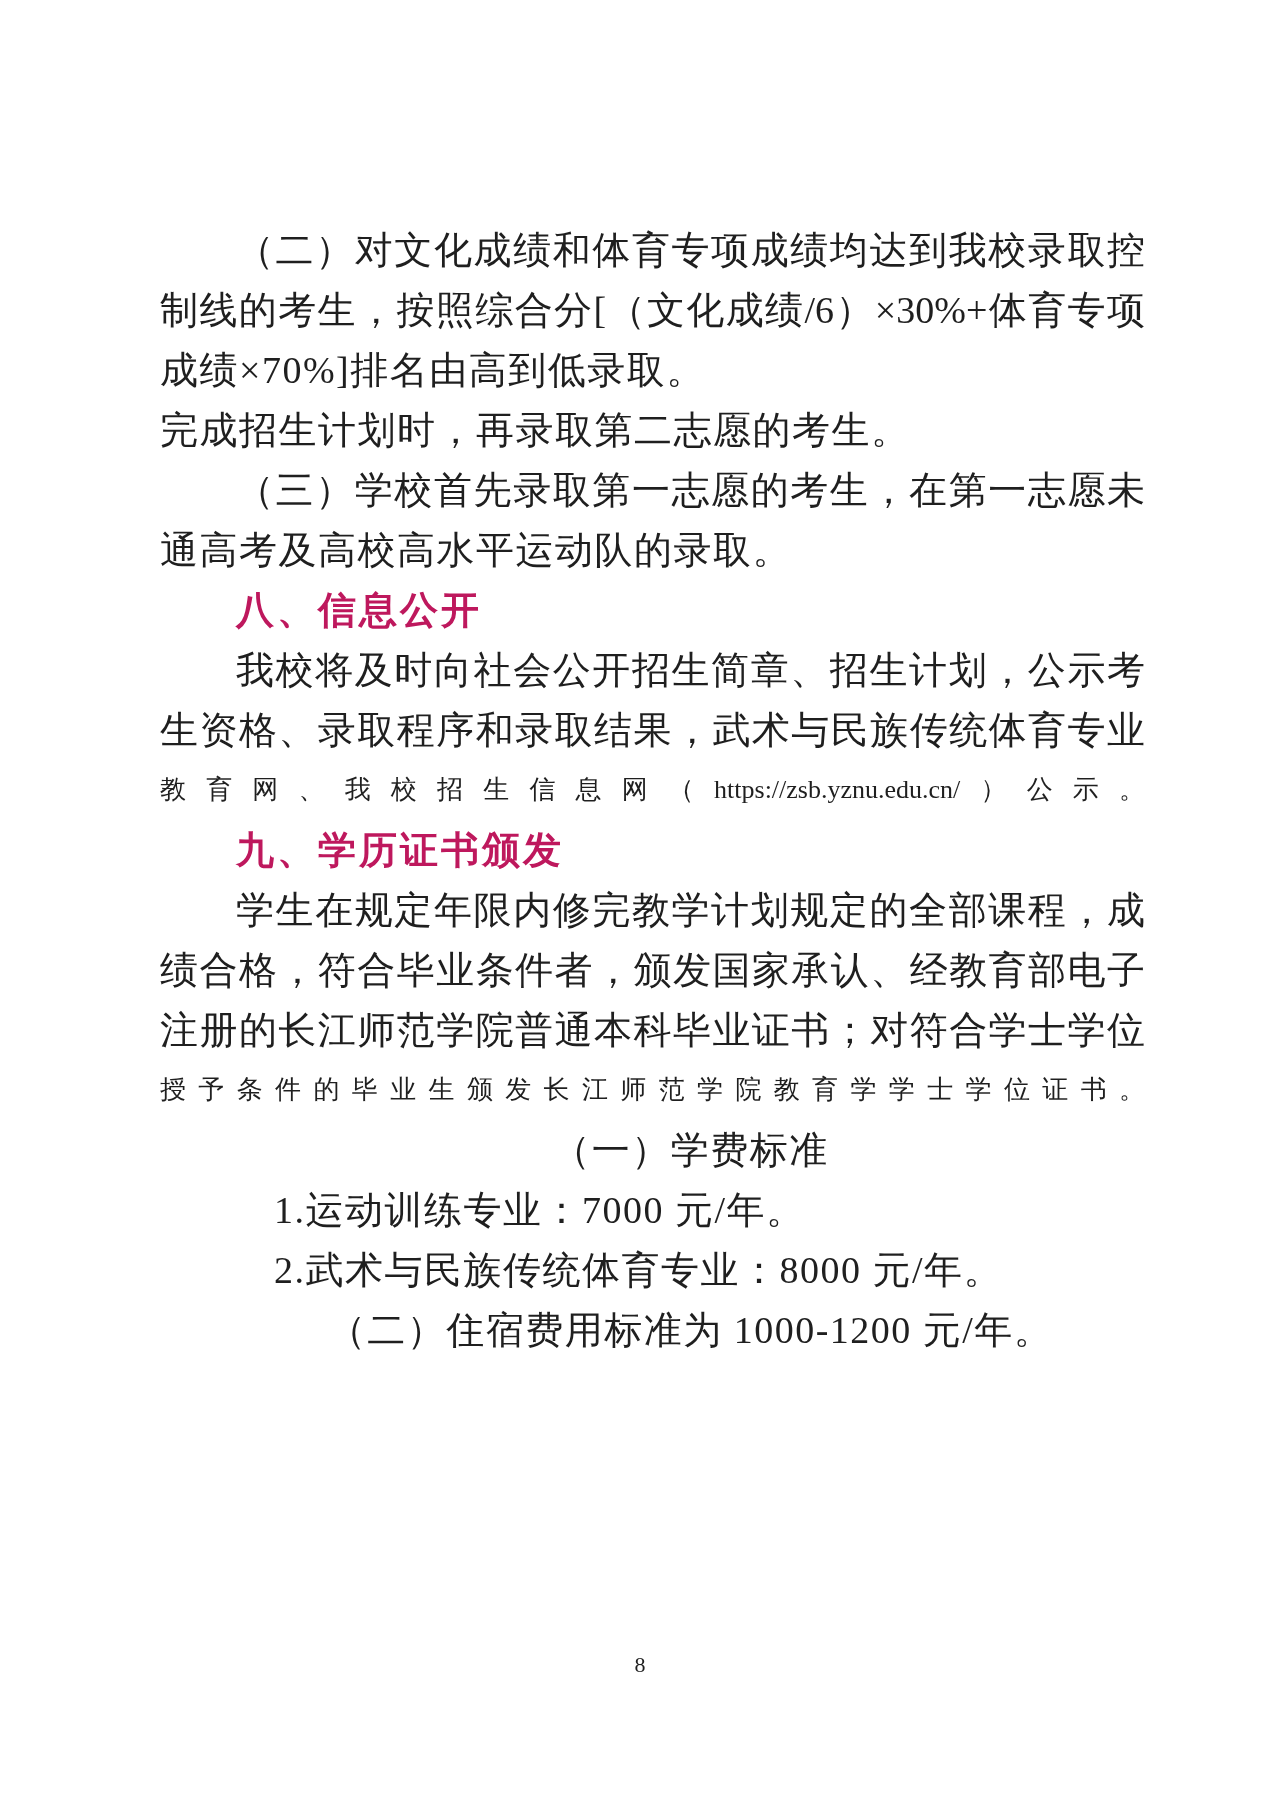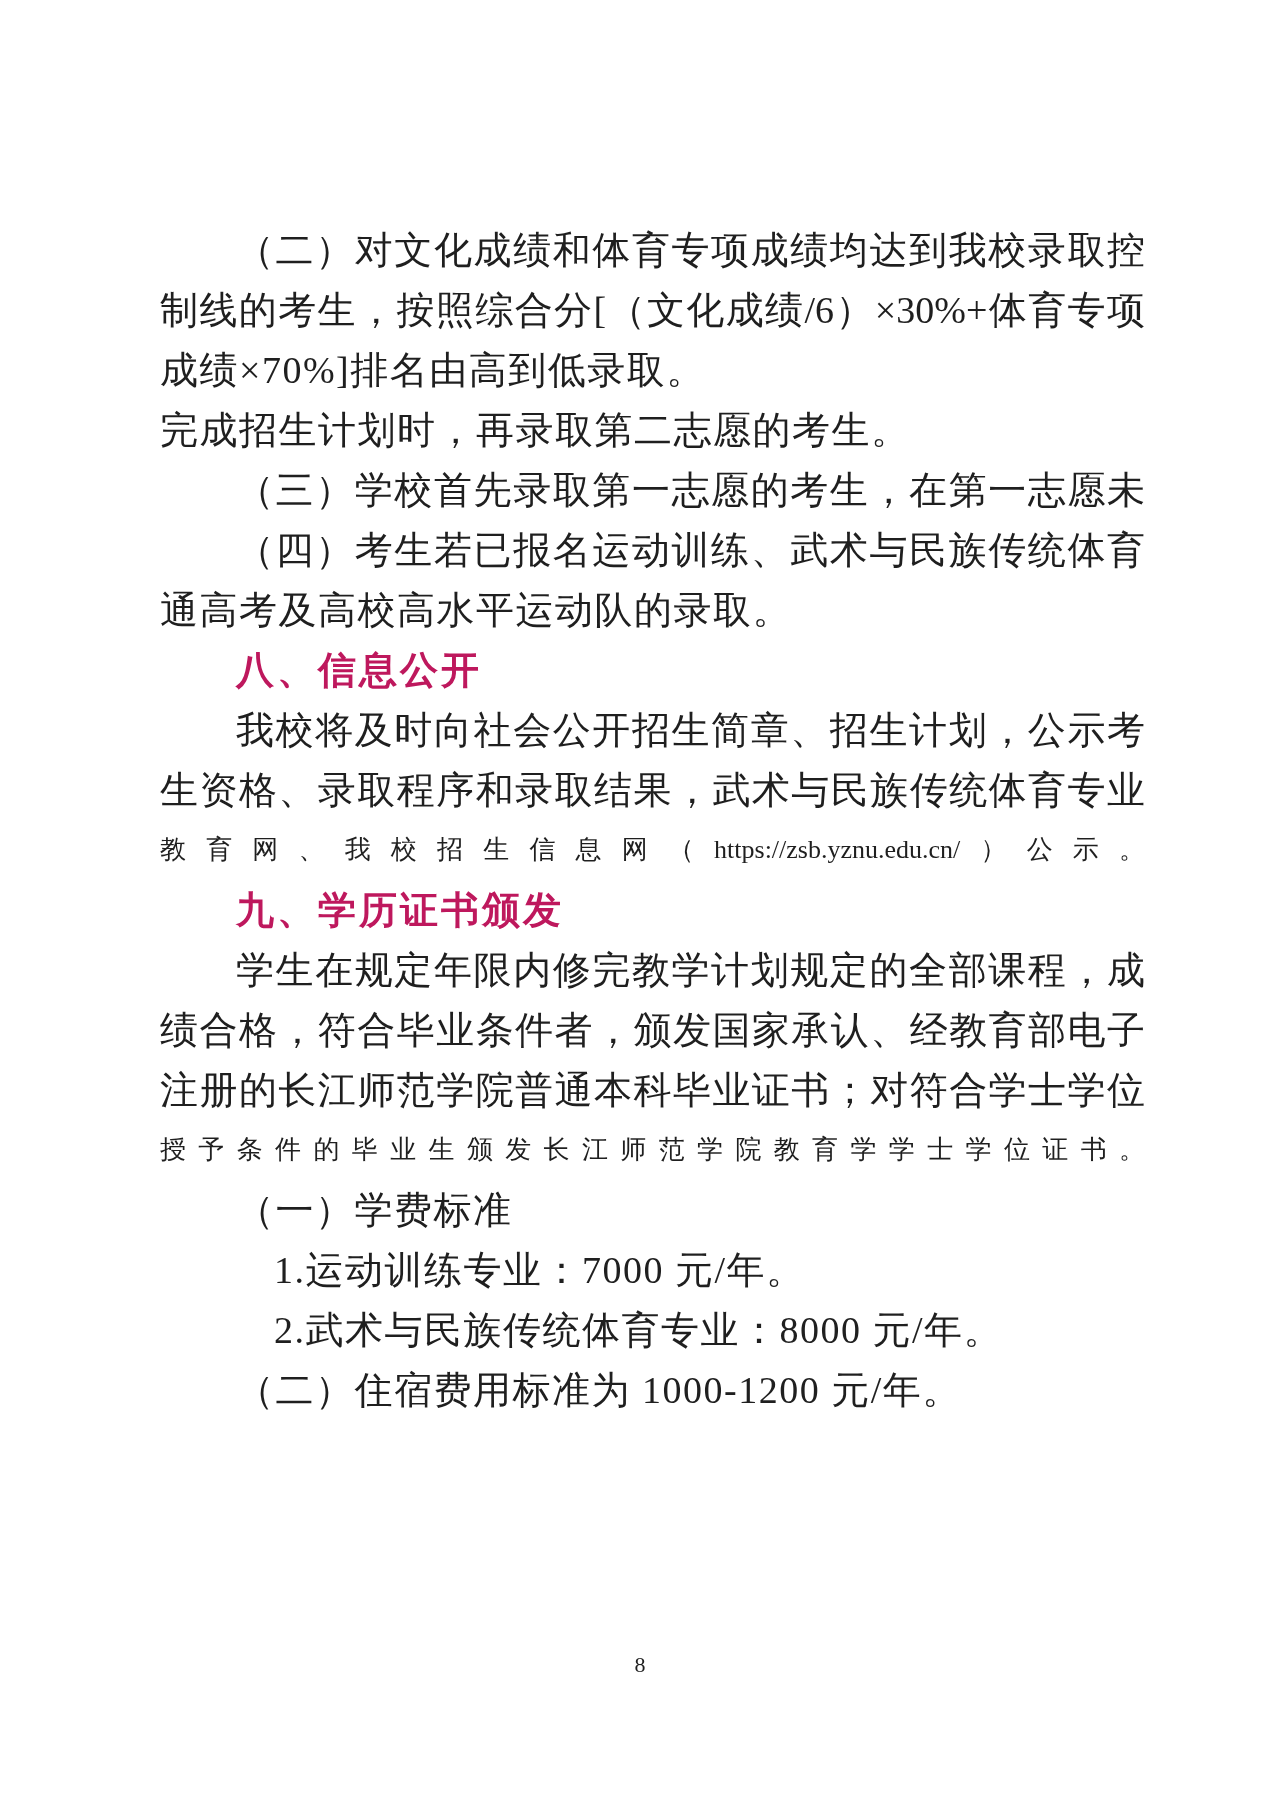--- a/index.html
+++ b/index.html
@@ -29,21 +29,21 @@
   }
   .line.justify{
     white-space:normal;
     letter-spacing:0;
     text-align:justify;
     text-align-last:justify;
   }
   .line.tight{
     font-size:26px;
   }
-  .indent2{ text-indent:2em; }
+  .indent2{ text-indent:2em;text-align:center; }
   .indent3{ text-indent:3em; }
   .heading{
     margin:0;
     font-family:"Liberation Sans", sans-serif;
     font-weight:700;
     font-size:38px;
     line-height:60px;
     letter-spacing:3px;
     color:#be185d;
     text-indent:2em;
@@ -66,21 +66,20 @@
 </head>
 <body>
 
 <div class="page">
   <div class="content" id="doc-content">
       <p class="line justify indent2">（二）对文化成绩和体育专项成绩均达到我校录取控</p>
       <p class="line justify">制线的考生，按照综合分[（文化成绩/6）×30%+体育专项</p>
       <p class="line">成绩×70%]排名由高到低录取。</p>
       <p class="line">完成招生计划时，再录取第二志愿的考生。</p>
       <p class="line justify indent2">（三）学校首先录取第一志愿的考生，在第一志愿未</p>
-      <p class="line justify indent2">（四）考生若已报名运动训练、武术与民族传统体育</p>
       <p class="line">通高考及高校高水平运动队的录取。</p>
       <h2 class="heading">八、信息公开</h2>
       <p class="line justify indent2">我校将及时向社会公开招生简章、招生计划，公示考</p>
       <p class="line justify">生资格、录取程序和录取结果，武术与民族传统体育专业</p>
       <p class="line justify tight">教育网、我校招生信息网（https://zsb.yznu.edu.cn/）公示。</p>
       <h2 class="heading">九、学历证书颁发</h2>
       <p class="line justify indent2">学生在规定年限内修完教学计划规定的全部课程，成</p>
       <p class="line justify">绩合格，符合毕业条件者，颁发国家承认、经教育部电子</p>
       <p class="line justify">注册的长江师范学院普通本科毕业证书；对符合学士学位</p>
       <p class="line justify tight">授予条件的毕业生颁发长江师范学院教育学学士学位证书。</p>

